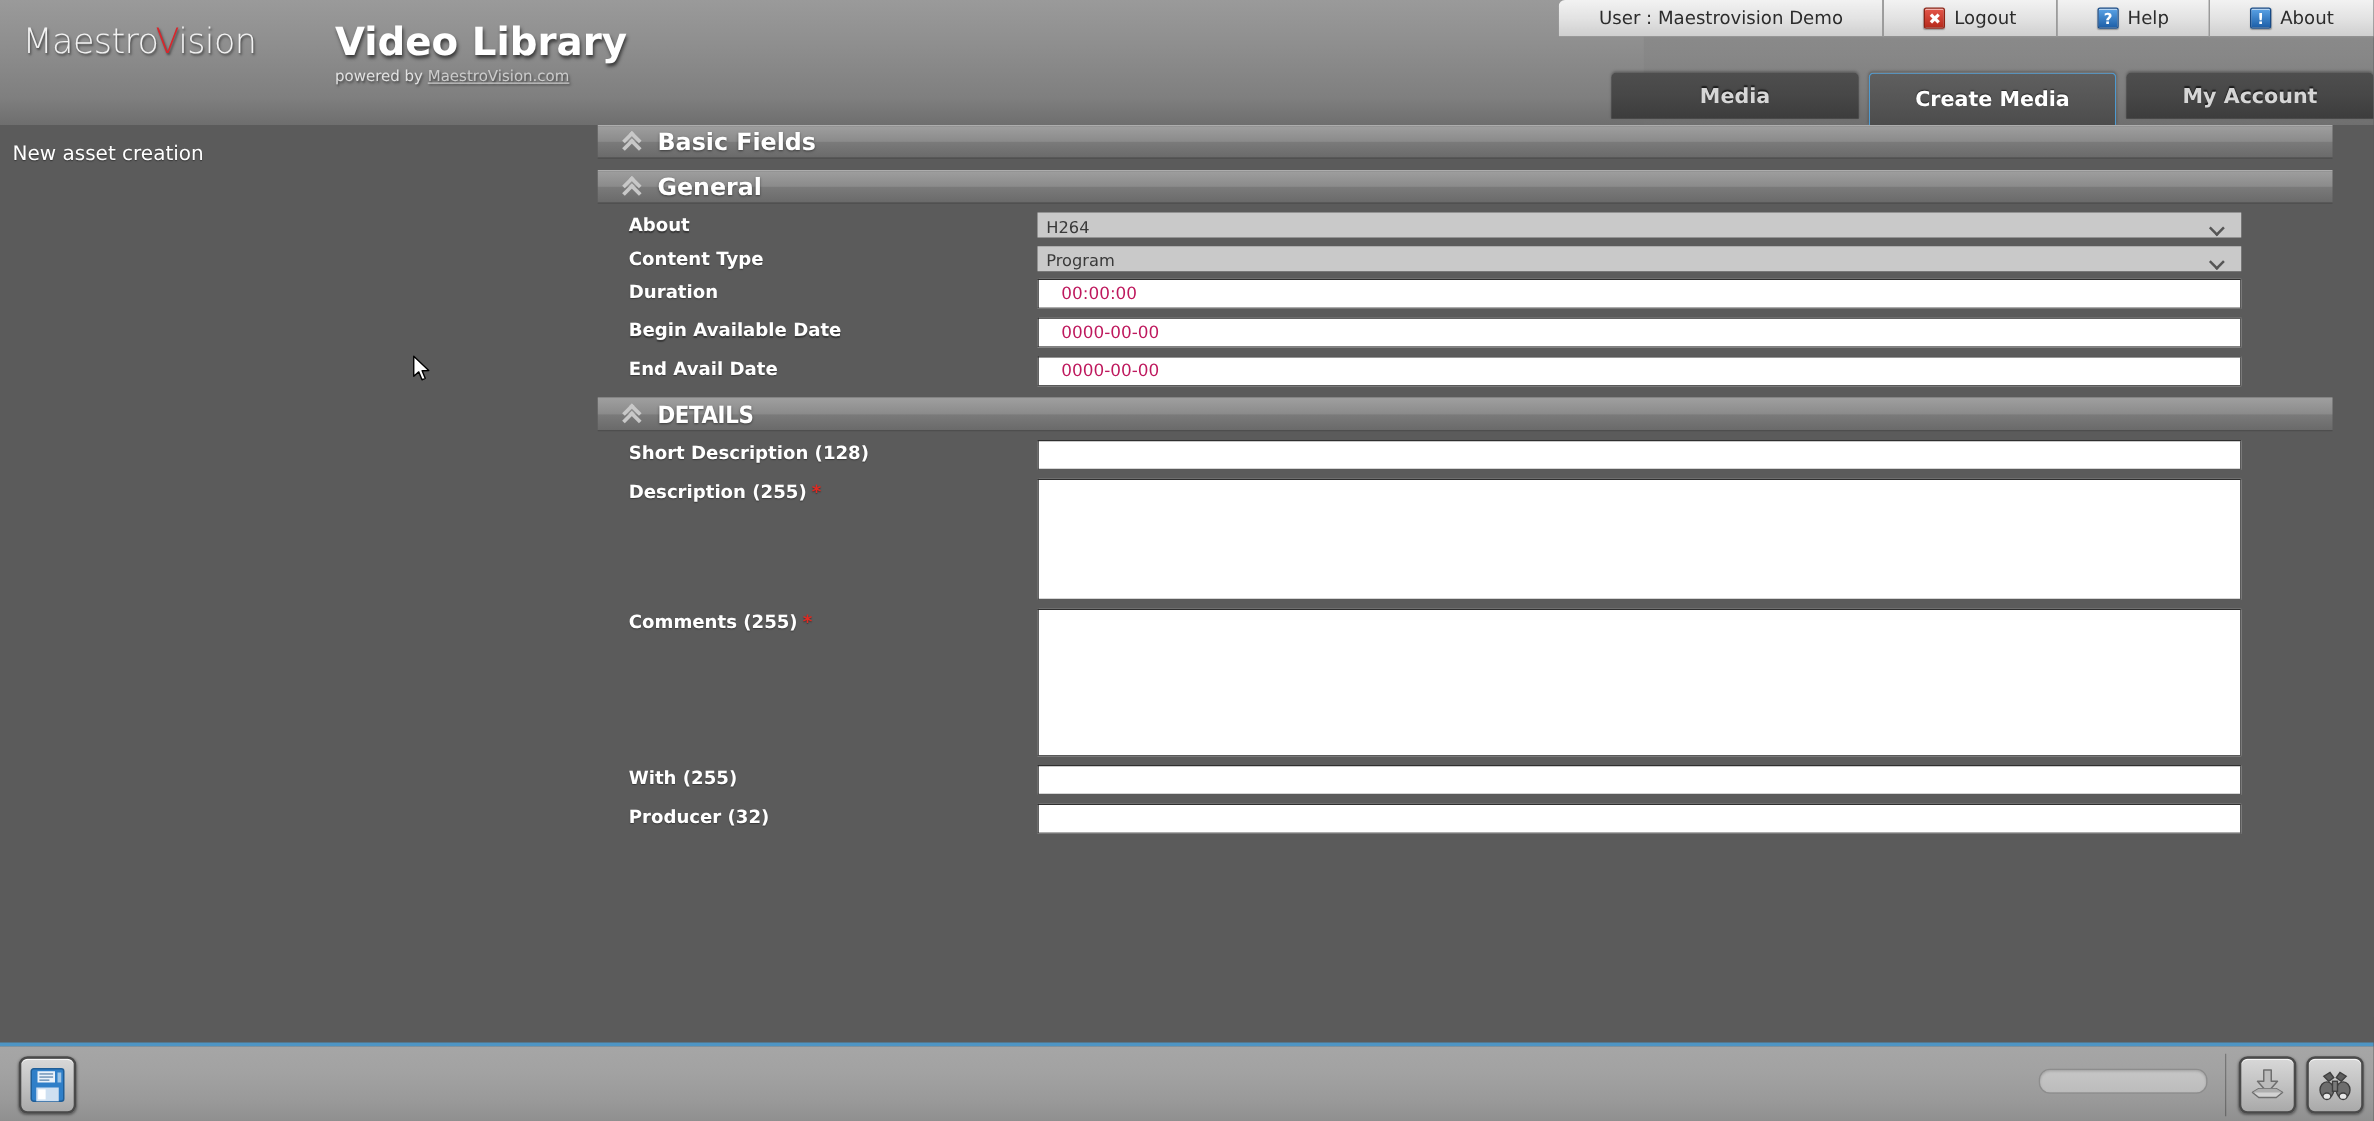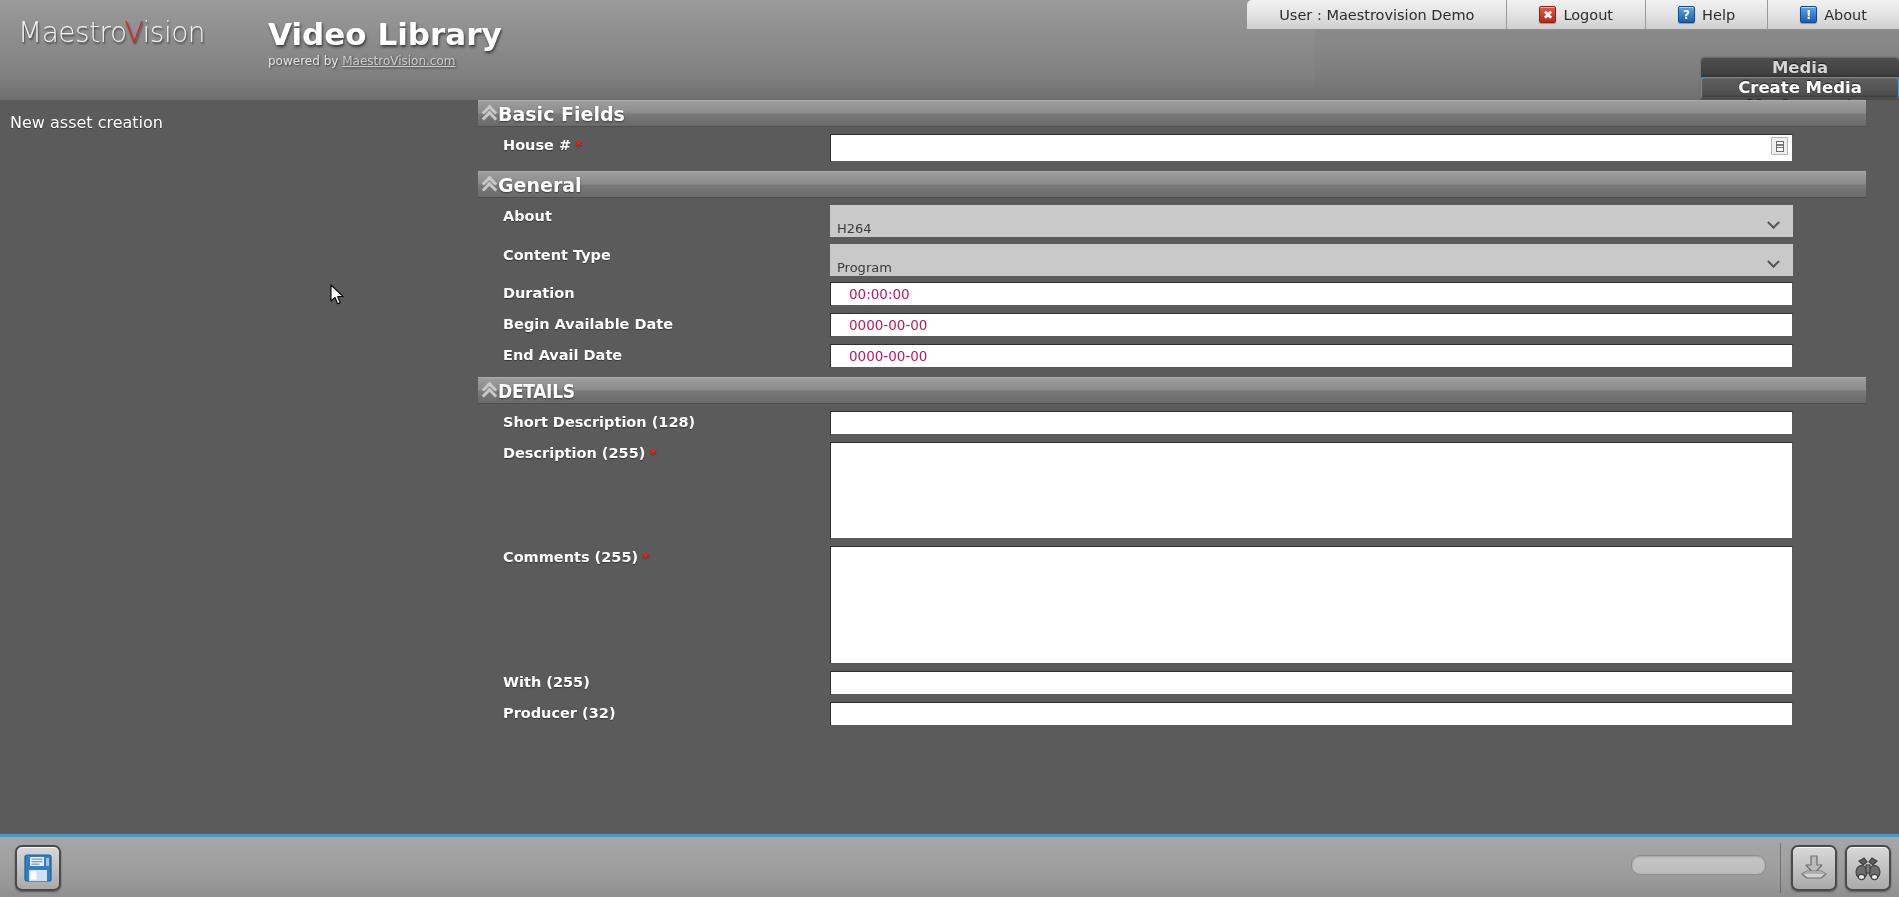--- a/index.html
+++ b/index.html
@@ -105,21 +105,20 @@
   .tb-icon.red  { background: linear-gradient(to bottom, #e4564a, #b62a1c); border: 1px solid #8d2214; }
   .tb-icon.blue { background: linear-gradient(to bottom, #5ba3e6, #1d5fa8); border: 1px solid #174a86; }
 
   
   .tabs {
     position: absolute;
     right: 0; bottom: 0;
     height: 42px;
     display: flex;
     align-items: flex-start;
-    flex-direction: column;
   }
   .tab {
     width: 198px;
     height: 37px;
     margin-left: 8px;
     display: flex;
     align-items: center;
     justify-content: center;
     font-size: 16.5px;
     font-weight: bold;
@@ -168,22 +167,22 @@
     overflow: hidden;
   }
 
   .section-head {
     position: relative;
     width: 1388px;
     height: 27px;
     margin-bottom: 1px;
     display: flex;
     align-items: center;
-    gap: 0;
-    padding-left: 4px;
+    gap: 12px;
+    padding-left: 20px;
     background: linear-gradient(to bottom, #9e9e9e 0%, #8b8b8b 48%, #7a7a7a 52%, #6a6a6a 100%);
     border-top: 1px solid #adadad;
     border-bottom: 1px solid #4e4e4e;
     cursor: pointer;
   }
   .section-head .chev {
     width: 16px; height: 18px;
     position: relative;
     flex: 0 0 auto;
   }
@@ -250,23 +249,23 @@
   }
   .inp.tall { height: 28px; }
 
   .sel {
     width: 963px;
     height: 20px;
     background: #c9c9c9;
     border: none;
     font-size: 13px;
     color: #3a3a3a;
-    padding: 16px 7px;
-    display: flex;
-    align-items: flex-start;
+    padding: 0 7px;
+    display: flex;
+    align-items: flex-end;
     justify-content: space-between;
     cursor: pointer;
   }
   .sel .caret {
     width: 9px; height: 9px;
     border-right: 2px solid #555;
     border-bottom: 2px solid #555;
     transform: rotate(45deg) translate(-2px,-2px);
     margin-right: 8px;
   }
@@ -392,33 +391,20 @@
 
   <div class="content">
 
     <div class="side-title">New asset creation</div>
 
     <div class="form-panel">
 
       <div class="section-head">
         <span class="chev"></span>
         <span class="sh-label">Basic Fields</span>
-      </div>
-      <div class="rows">
-        <div class="frow">
-          <div class="flabel">
-            <span>House #</span><span class="req">*</span>
-          </div>
-          <div class="fctl">
-            <div class="inp tall"></div>
-            <span class="house-icon">
-                <i></i>
-              </span>
-          </div>
-        </div>
       </div>
 
       <div class="section-head" style="margin-top:9px;">
         <span class="chev"></span>
         <span class="sh-label">General</span>
       </div>
       <div class="rows">
 
         <div class="frow">
           <div class="flabel">About</div>

